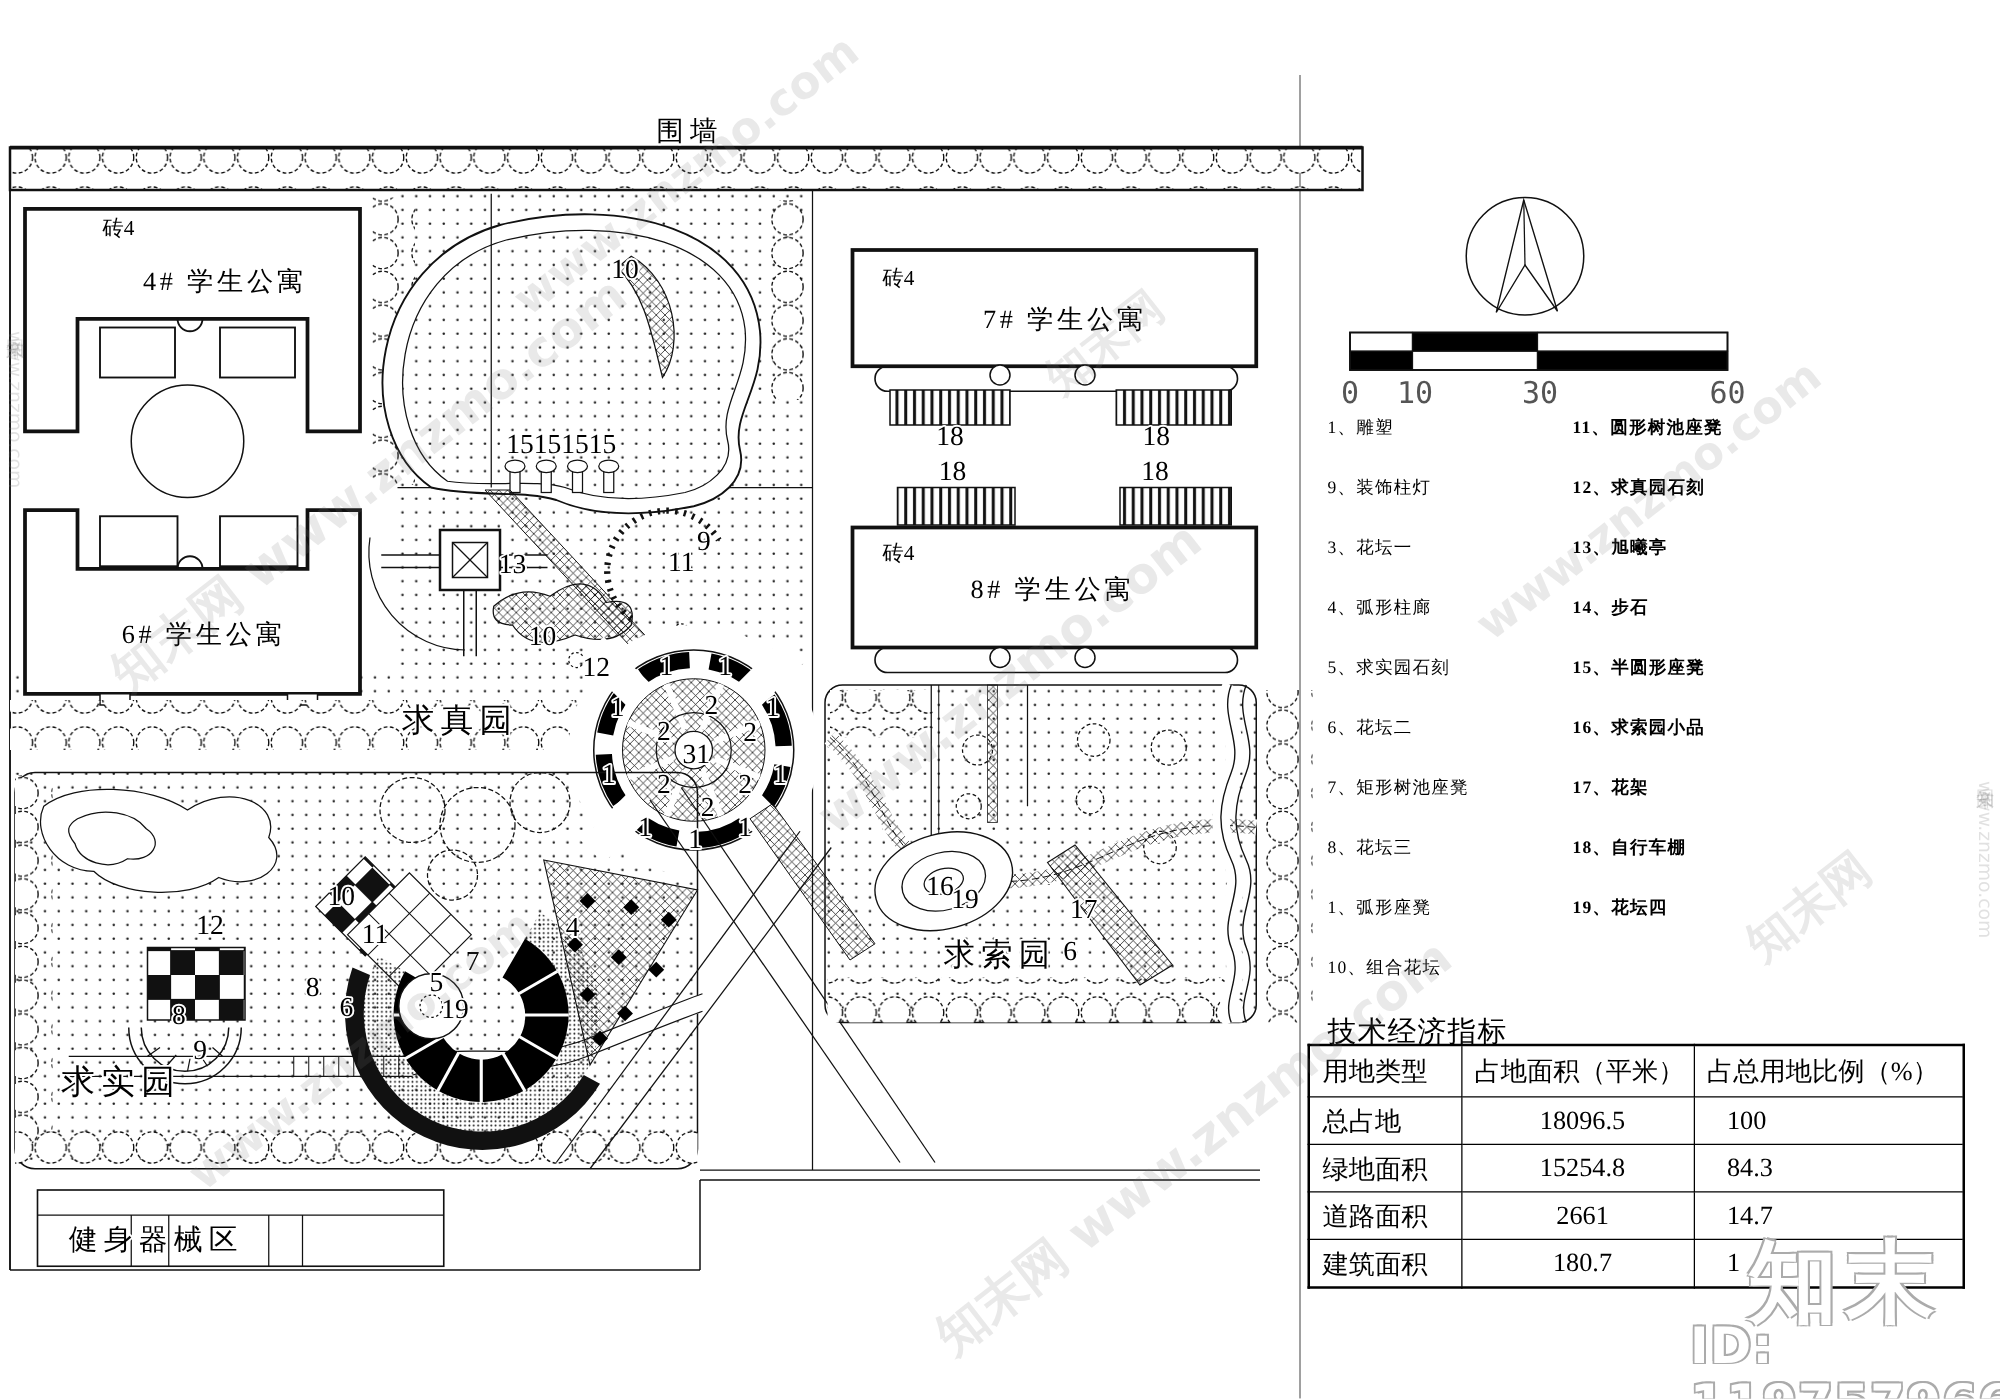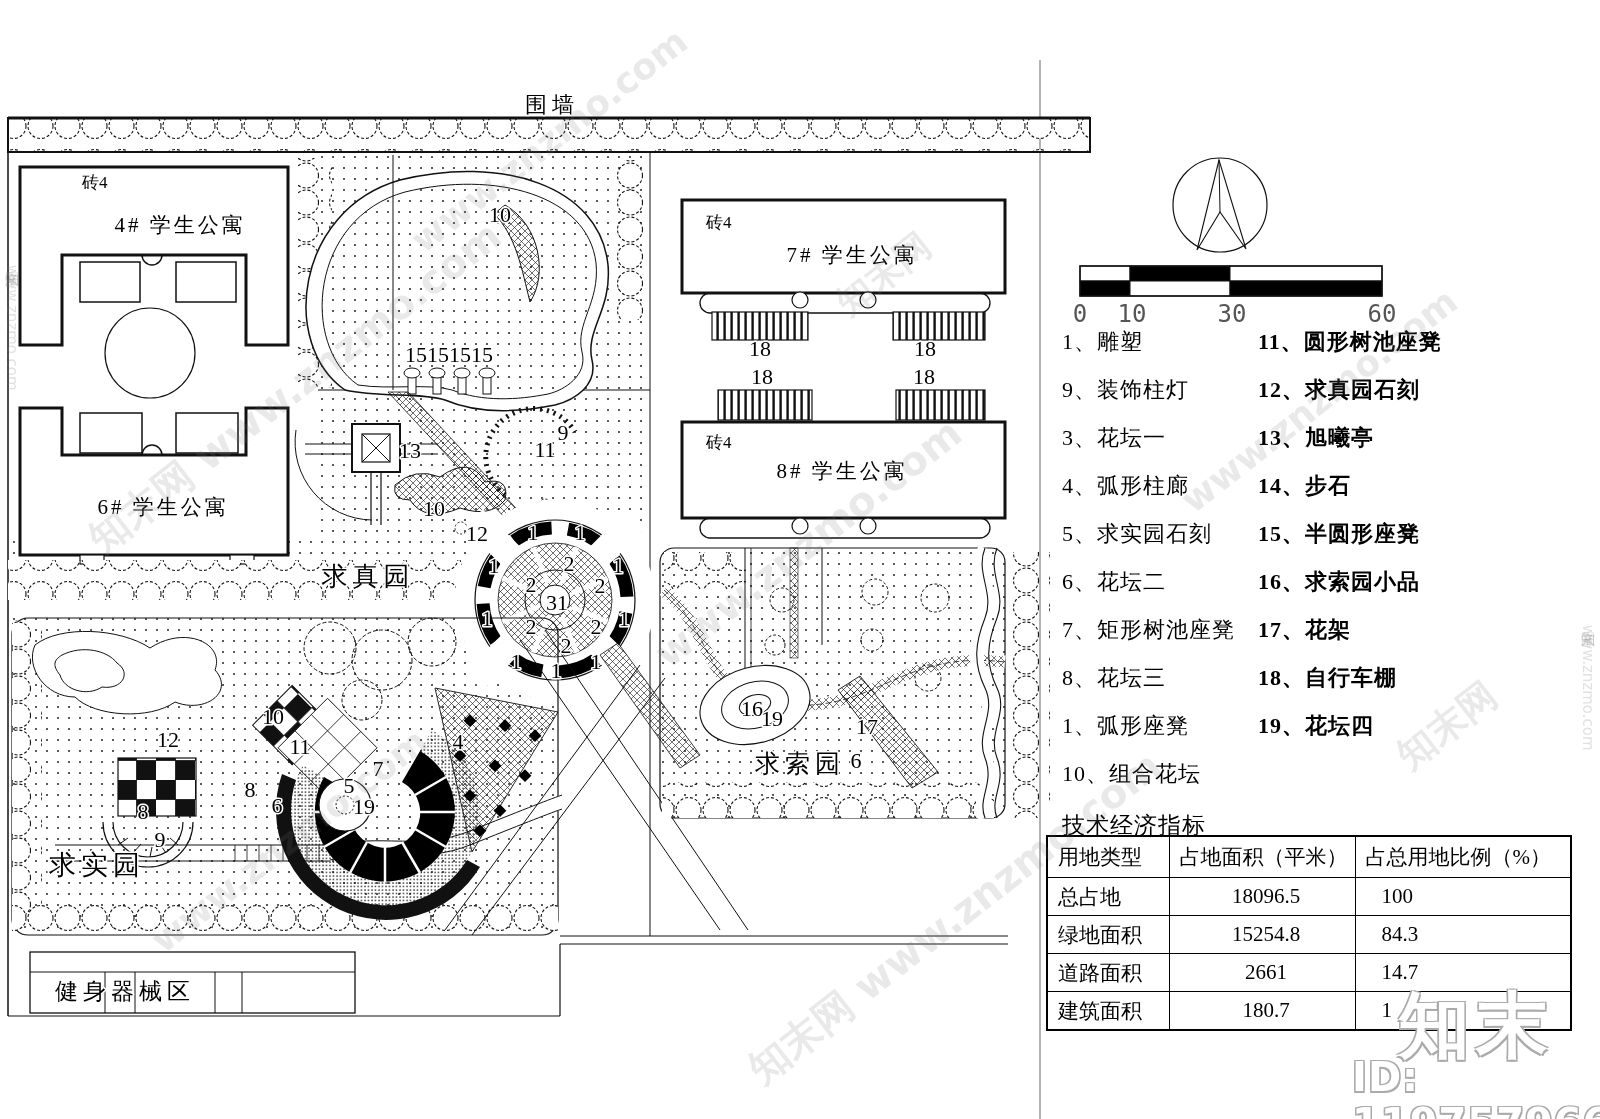--- a/index.html
+++ b/index.html
@@ -6,21 +6,21 @@
   #stage{position:relative;width:1600px;height:1119px;background:#fff;overflow:hidden;
          font-family:"Liberation Serif",serif;color:#000;}
   svg{position:absolute;left:0;top:0;}
   svg text{font-family:"Liberation Serif",serif;fill:#000;paint-order:stroke;stroke:#fff;stroke-width:3px;stroke-linejoin:round;}
   svg text.num{font-size:22px;text-anchor:middle;}
   svg text.gname{text-anchor:middle;letter-spacing:5px;}
   svg text.blabel{font-size:21px;text-anchor:middle;letter-spacing:3px;}
   svg text.small{font-size:17px;}
   svg text.tick{font-size:24px;text-anchor:middle;fill:#555;stroke-width:0;font-family:"DejaVu Sans Mono",monospace;}
   .abs{position:absolute;}
-  .legend-col{position:absolute;top:318px;font-size:22px;}
+  .legend-col{position:absolute;top:318px;font-size:14px;}
   .legend-col .li{height:48px;display:flex;align-items:center;white-space:nowrap;letter-spacing:1px;}
   .lg-heading{position:absolute;left:1062px;top:788px;font-size:23px;letter-spacing:1px;margin-top:22px;}
   table.indicators{position:absolute;left:1046px;top:835px;width:524px;border-collapse:collapse;
        table-layout:fixed;font-size:21px;}
   table.indicators td,table.indicators th{border:1.6px solid #000;font-weight:normal;text-align:left;
        padding:3px 4px 3px 10px;height:31px;white-space:nowrap;overflow:hidden;}
   table.indicators tr:first-child th{height:34px;}
   table.indicators td.c{text-align:center;padding-left:12px;}
   table.indicators td.p{padding-left:26px;}
   table.indicators{border:2.5px solid #000;}

